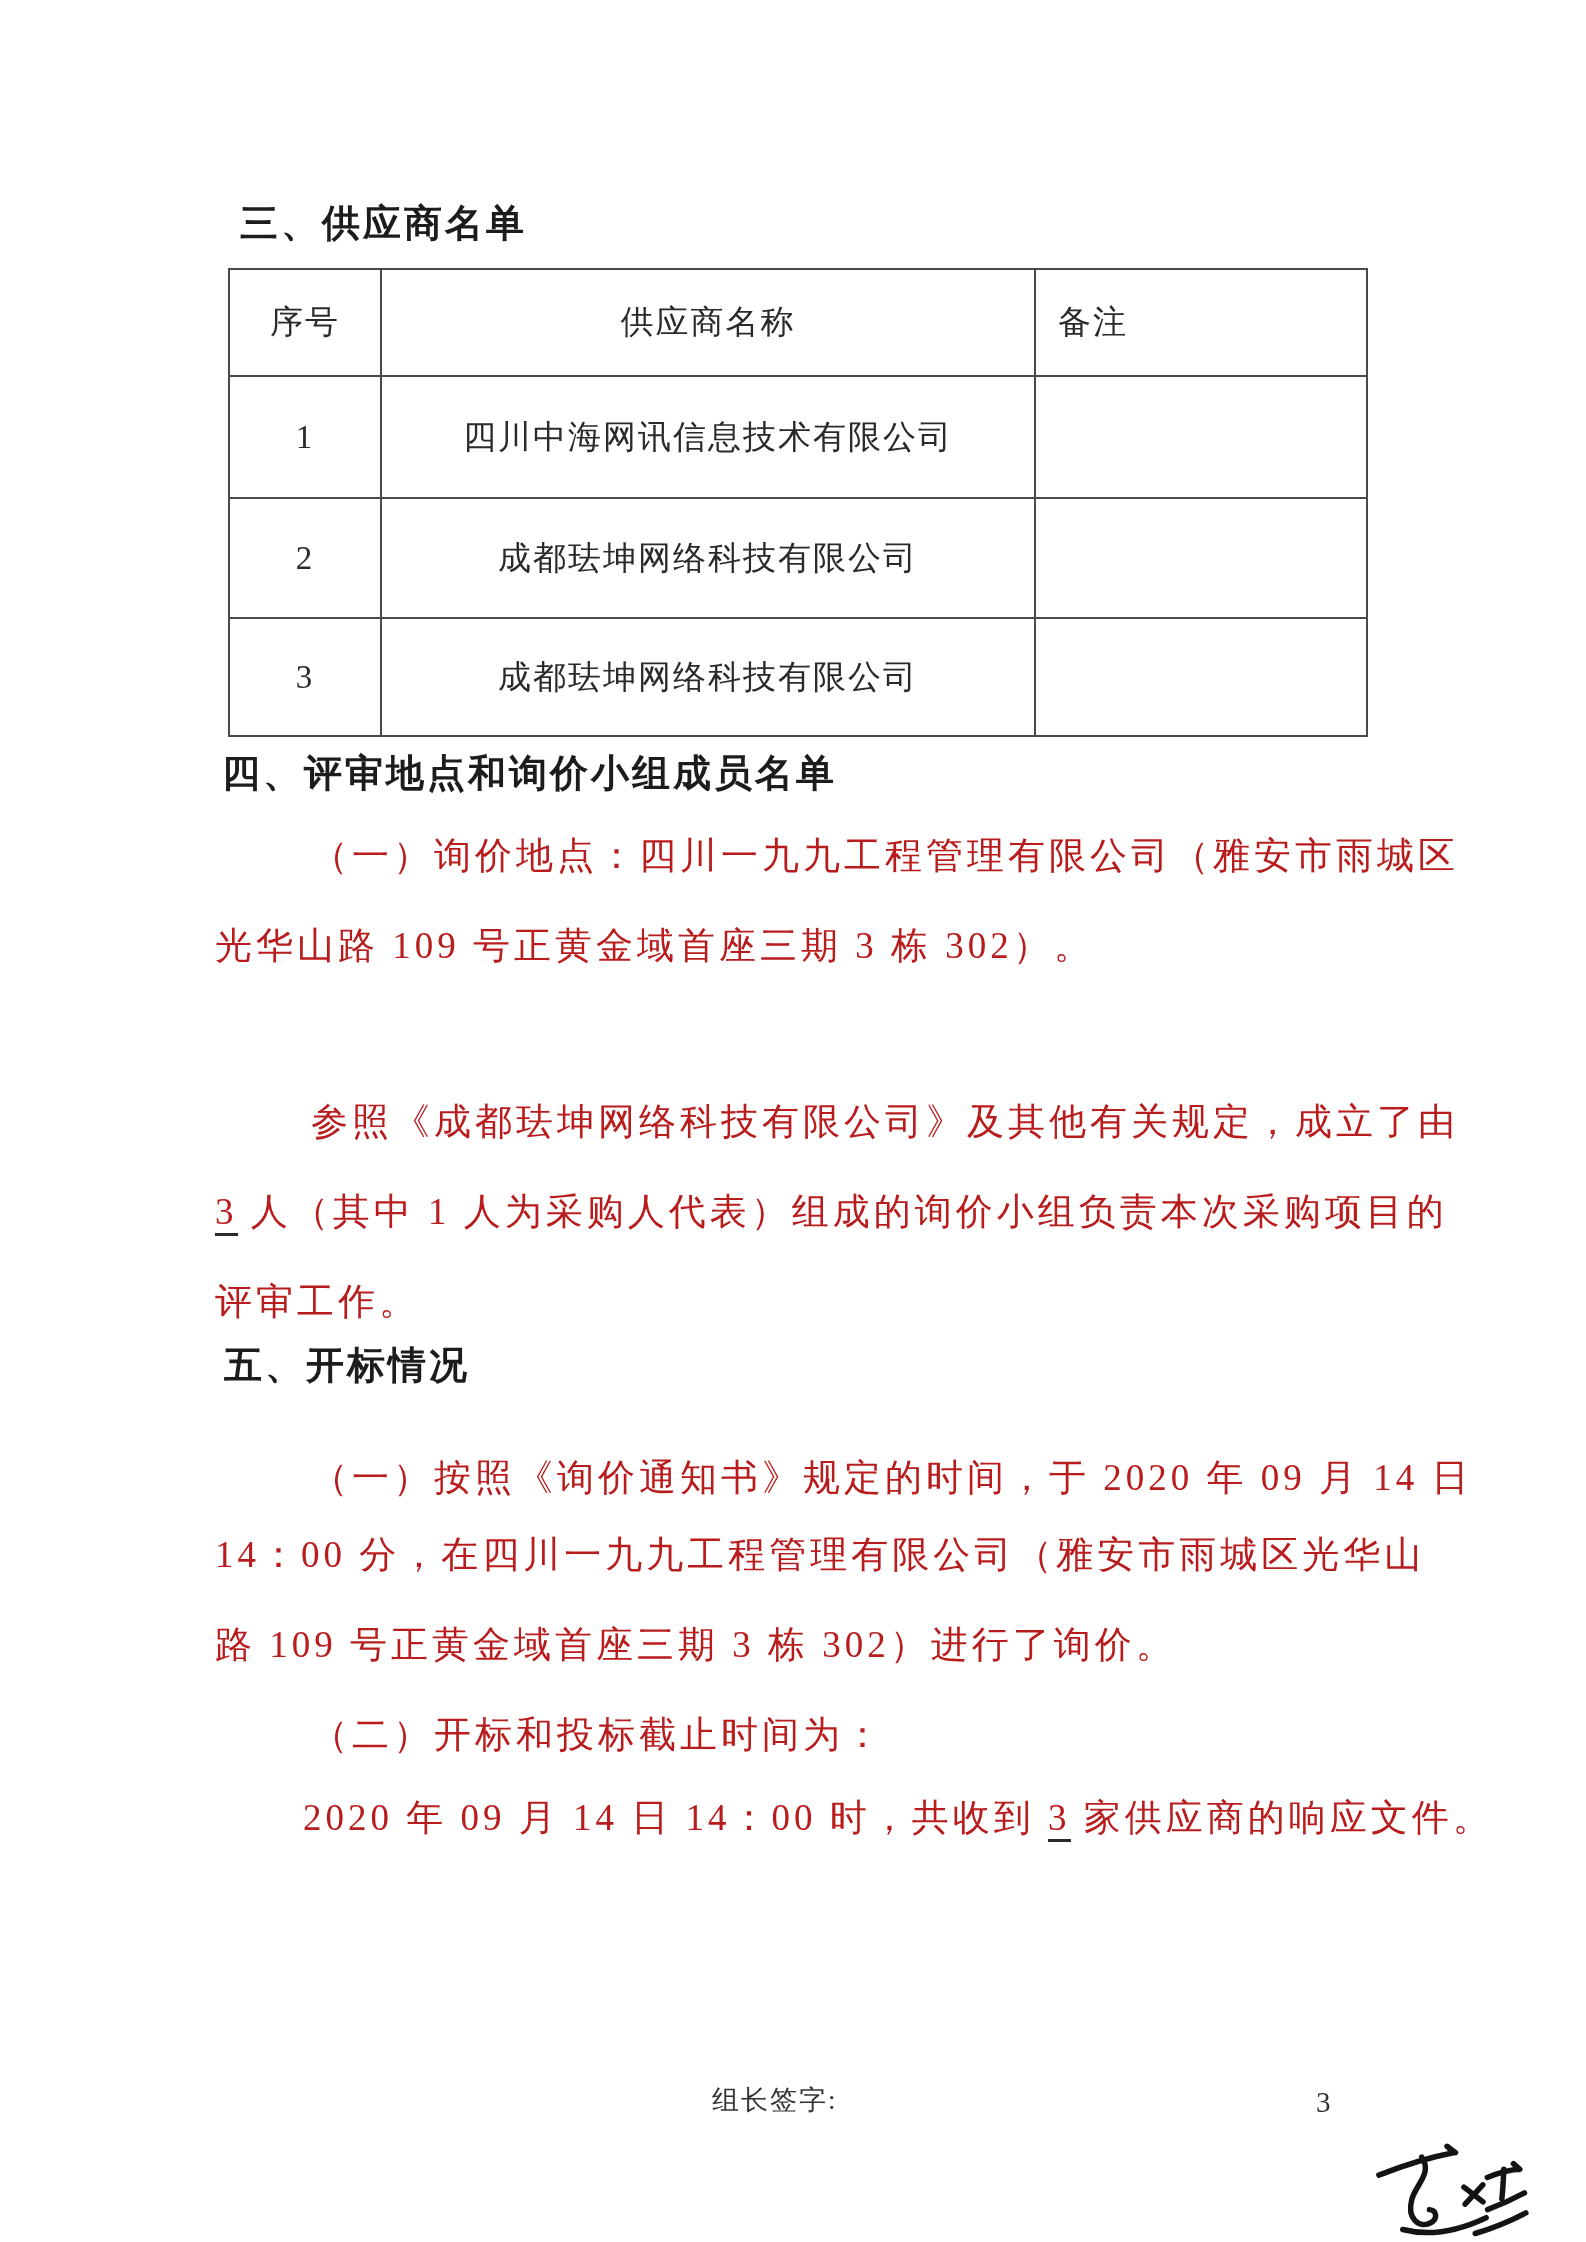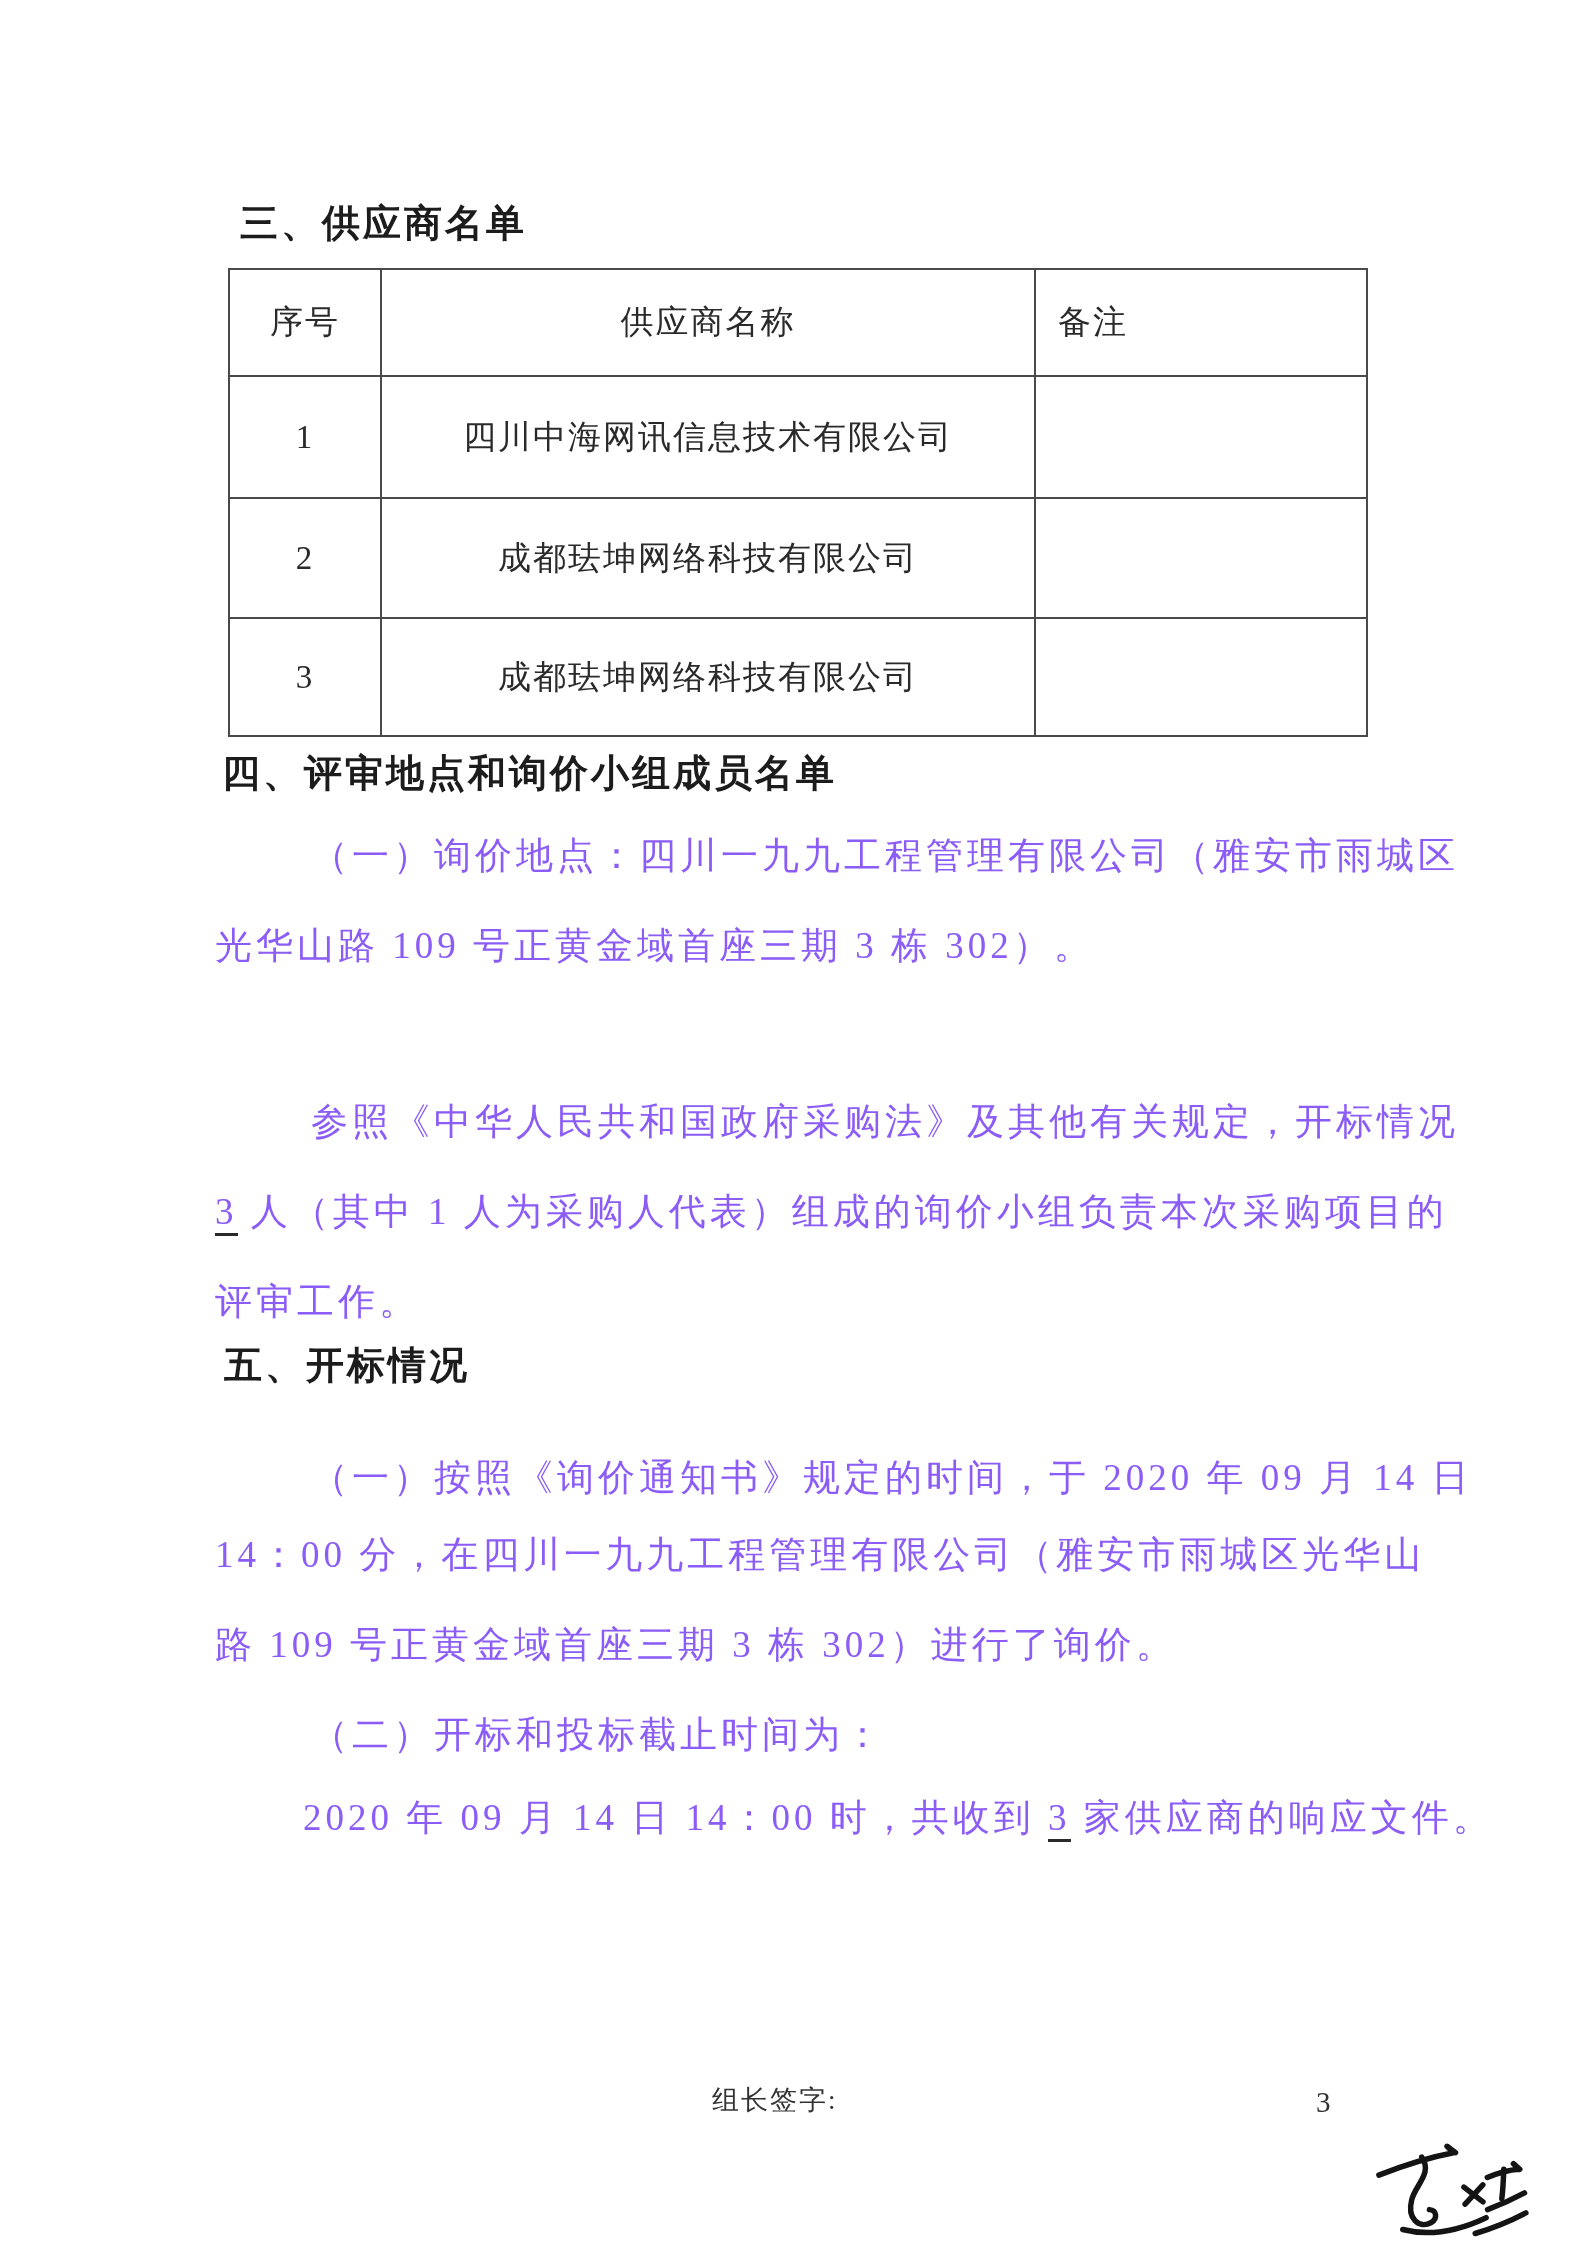--- a/index.html
+++ b/index.html
@@ -11,21 +11,21 @@
     font-family:"Liberation Serif","DejaVu Serif",serif;
     color:#262626;
   }
   .line{
     position:absolute;
     left:215px;
     font-size:37px;
     line-height:46px;
     letter-spacing:4px;
     white-space:nowrap;
-    color:#8b5cf6;
+    color:#b91c1c;
   }
   .indent{padding-left:96px;}
   .indent-sm{padding-left:88px;}
   .h{
     font-family:"Liberation Sans","DejaVu Sans",sans-serif;
     font-weight:700;
     font-size:38px;
     letter-spacing:3px;
     color:#1c1c1c;
   }
@@ -122,21 +122,21 @@
     </tbody>
   </table>
 
   <div class="line h" style="left:222px;top:750px;">四、评审地点和询价小组成员名单</div>
 
   <div class="line indent" style="top:833px;">（一）询价地点：四川一九九工程管理有限公司（雅安市雨城区</div>
 
   <div class="line" style="top:923px;">光华山路 109 号正黄金域首座三期 3 栋 302）。</div>
 
 
-  <div class="line indent" style="top:1099px;">参照《中华人民共和国政府采购法》及其他有关规定，开标情况</div>
+  <div class="line indent" style="top:1099px;">参照《成都珐坤网络科技有限公司》及其他有关规定，成立了由</div>
 
   <div class="line" style="top:1189px;">
     <span class="u">3</span><span> 人（其中 1 人为采购人代表）组成的询价小组负责本次采购项目的</span>
   </div>
 
   <div class="line" style="top:1279px;">评审工作。</div>
 
   <div class="line h" style="left:224px;top:1342px;">五、开标情况</div>
 
   <div class="line indent" style="top:1442px;margin-top:13px;">（一）按照《询价通知书》规定的时间，于 2020 年 09 月 14 日</div>

